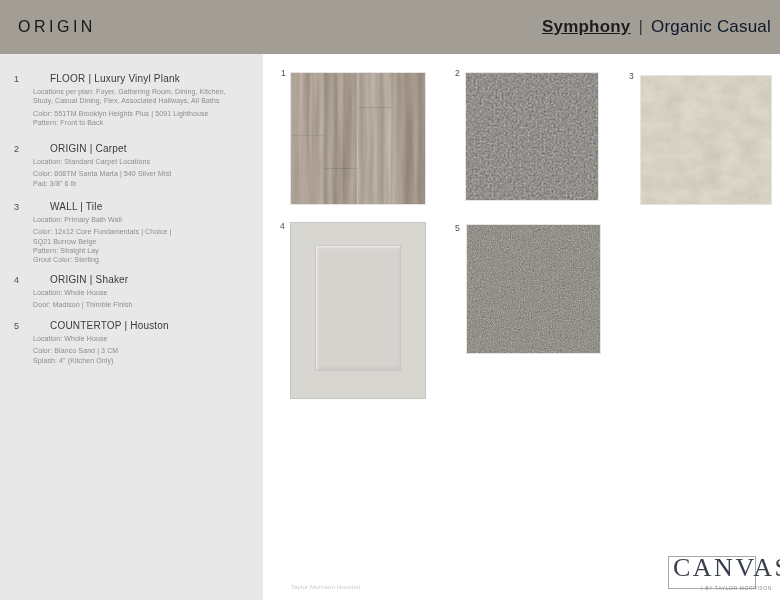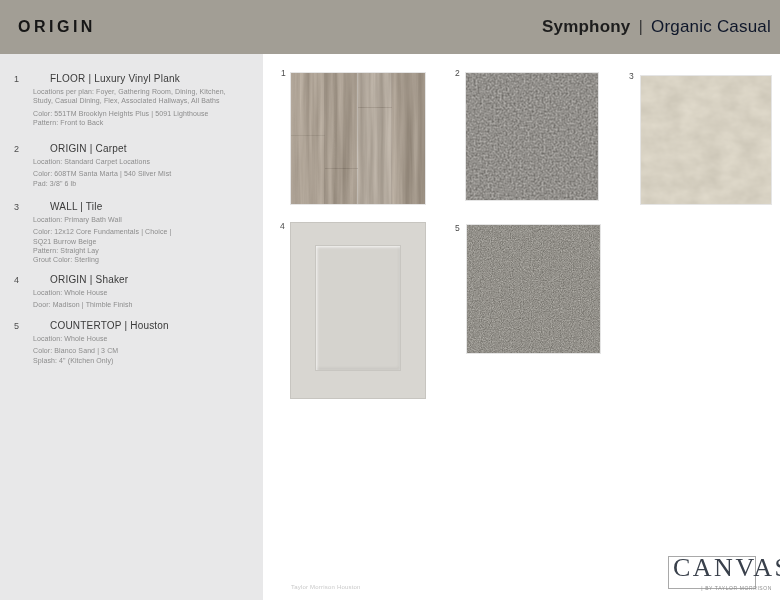--- a/index.html
+++ b/index.html
@@ -10,24 +10,24 @@
     font-family:"Liberation Sans", sans-serif;
   }
   
   .header {
     position:absolute; left:0; top:0; width:780px; height:54px;
     background:#a29e95;
     display:flex; align-items:center; justify-content:space-between;
     padding:0 9px 0 18px;
   }
   .brand {
-    font-size:16px; font-weight:bold; letter-spacing:3.5px; color:#161616;
+    font-size:16px; font-weight:normal; letter-spacing:3.5px; color:#161616;
   }
   .collection-title { font-size:17px; color:#1d1d1d; letter-spacing:0.2px; }
-  .collection-title .coll { font-weight:bold; }
+  .collection-title .coll { font-weight:bold;text-decoration:underline; }
   .collection-title .div { font-weight:300; color:#3c3c3c; padding:0 3px; }
   .collection-title .style { font-weight:normal; color:#0f172a; }
 
   
   .sidebar {
     position:absolute; left:0; top:54px; width:263px; height:546px;
     background:#e8e8e9; padding:19px 18px 0 14px;
   }
   .mat-item { display:flex; }
   .mat-item:nth-child(1){ margin-bottom:16px; }

